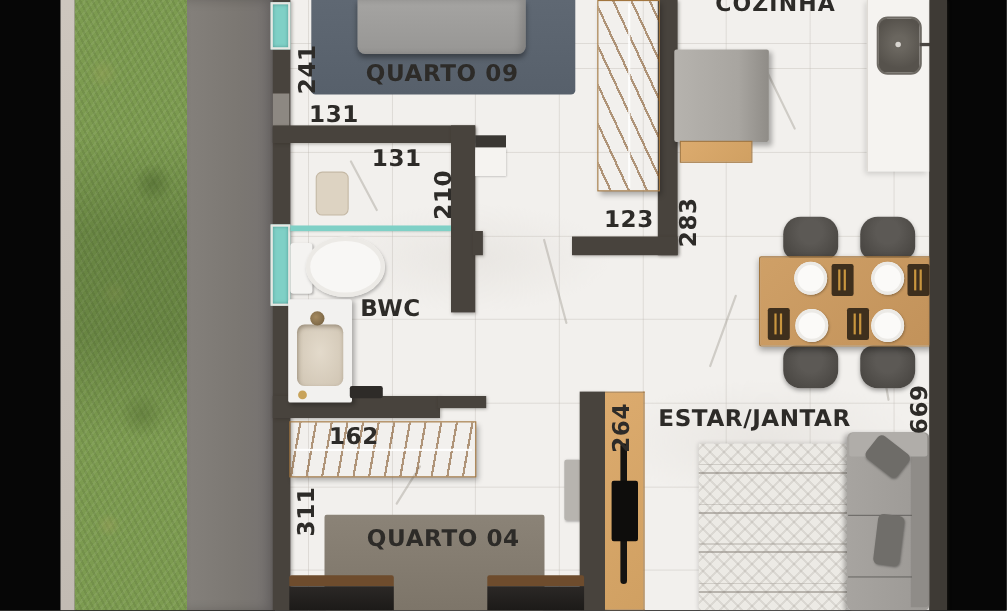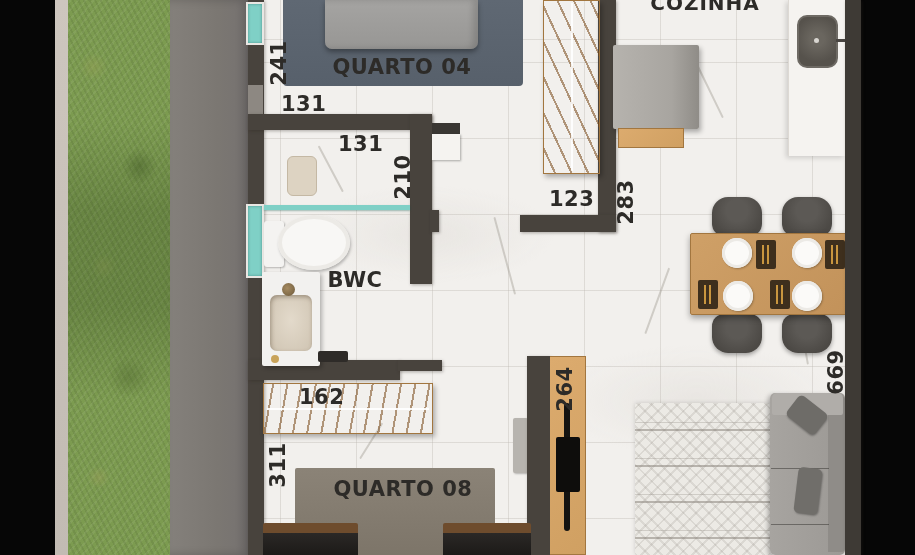--- a/index.html
+++ b/index.html
@@ -173,23 +173,24 @@
     </div>
   <div style="left:295px;top:468px;width:200px;height:87px;background:linear-gradient(180deg,#8b8377,#7d7569);border-radius:2px;"></div>
   <div style="left:263px;top:523px;width:95px;height:10px;background:#6e4c2d;border-radius:2px 2px 0 0;"></div>
   <div style="left:263px;top:533px;width:95px;height:22px;background:linear-gradient(180deg,#2b2826,#1c1a18);"></div>
   <div style="left:443px;top:523px;width:88px;height:10px;background:#6e4c2d;border-radius:2px 2px 0 0;"></div>
   <div style="left:443px;top:533px;width:88px;height:22px;background:linear-gradient(180deg,#2b2826,#1c1a18);"></div>
 
   <div class="wall wall-dark" style="left:845px;top:0;width:16px;height:555px;"></div>
 
   <div class="lbl center" style="left:655px;top:-9px;width:100px;font-size:20px;letter-spacing:1px;">COZINHA</div>
-  <div class="lbl center" style="left:332px;top:55px;width:140px;">QUARTO 04</div>
+  <div class="lbl center" style="left:332px;top:55px;width:140px;">QUARTO 09</div>
   <div class="lbl center" style="left:328px;top:268px;width:54px;">BWC</div>
-  <div class="lbl center" style="left:333px;top:477px;width:140px;">QUARTO 08</div>
+  <div class="lbl center" style="left:333px;top:477px;width:140px;">QUARTO 04</div>
+  <div class="lbl center" style="left:601px;top:368px;width:170px;">ESTAR/JANTAR</div>
 
   <div class="lbl vlbl" style="left:256px;top:51px;">241</div>
   <div class="lbl" style="left:281px;top:92px;">131</div>
   <div class="lbl" style="left:338px;top:132px;">131</div>
   <div class="lbl vlbl" style="left:380px;top:165px;">210</div>
   <div class="lbl" style="left:549px;top:187px;">123</div>
   <div class="lbl vlbl" style="left:603px;top:190px;">283</div>
   <div class="lbl" style="left:299px;top:385px;">162</div>
   <div class="lbl vlbl" style="left:255px;top:453px;">311</div>
   <div class="lbl vlbl" style="left:542px;top:377px;">264</div>

